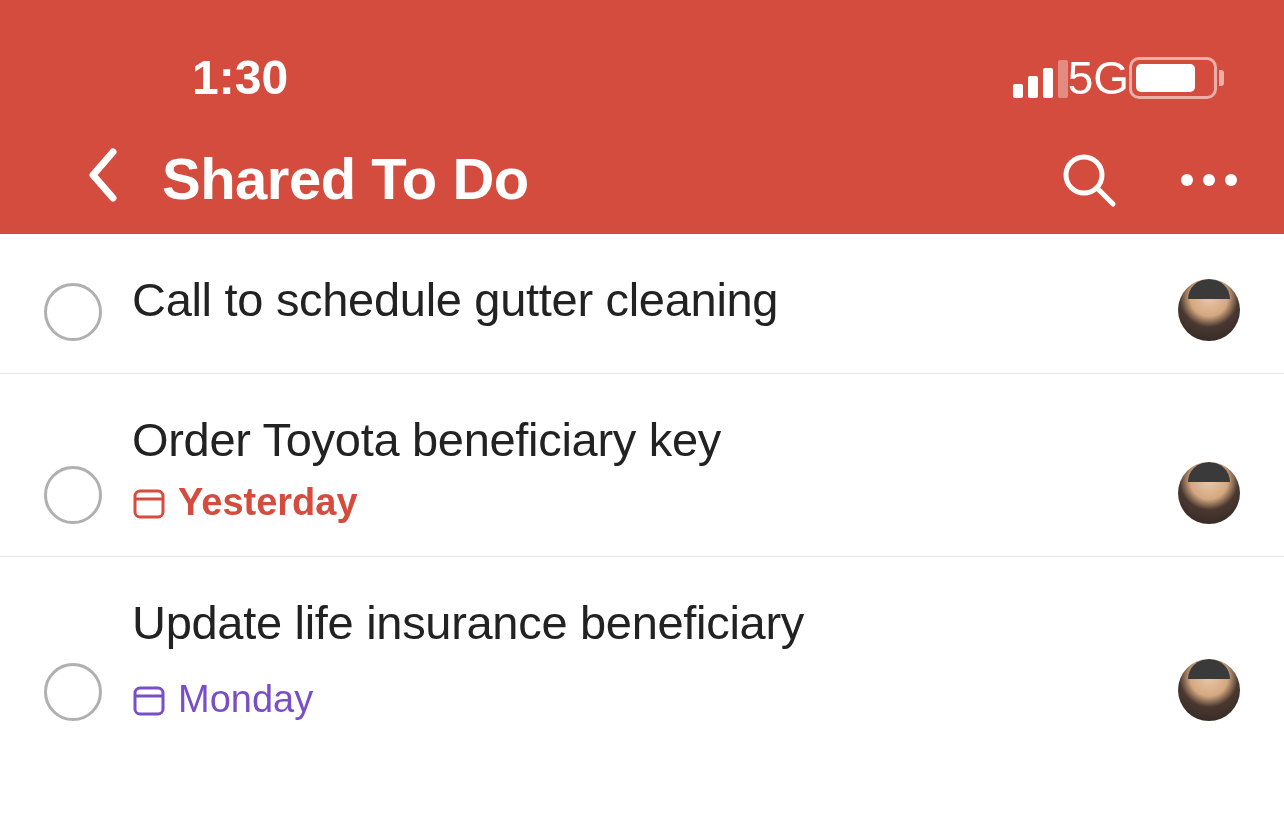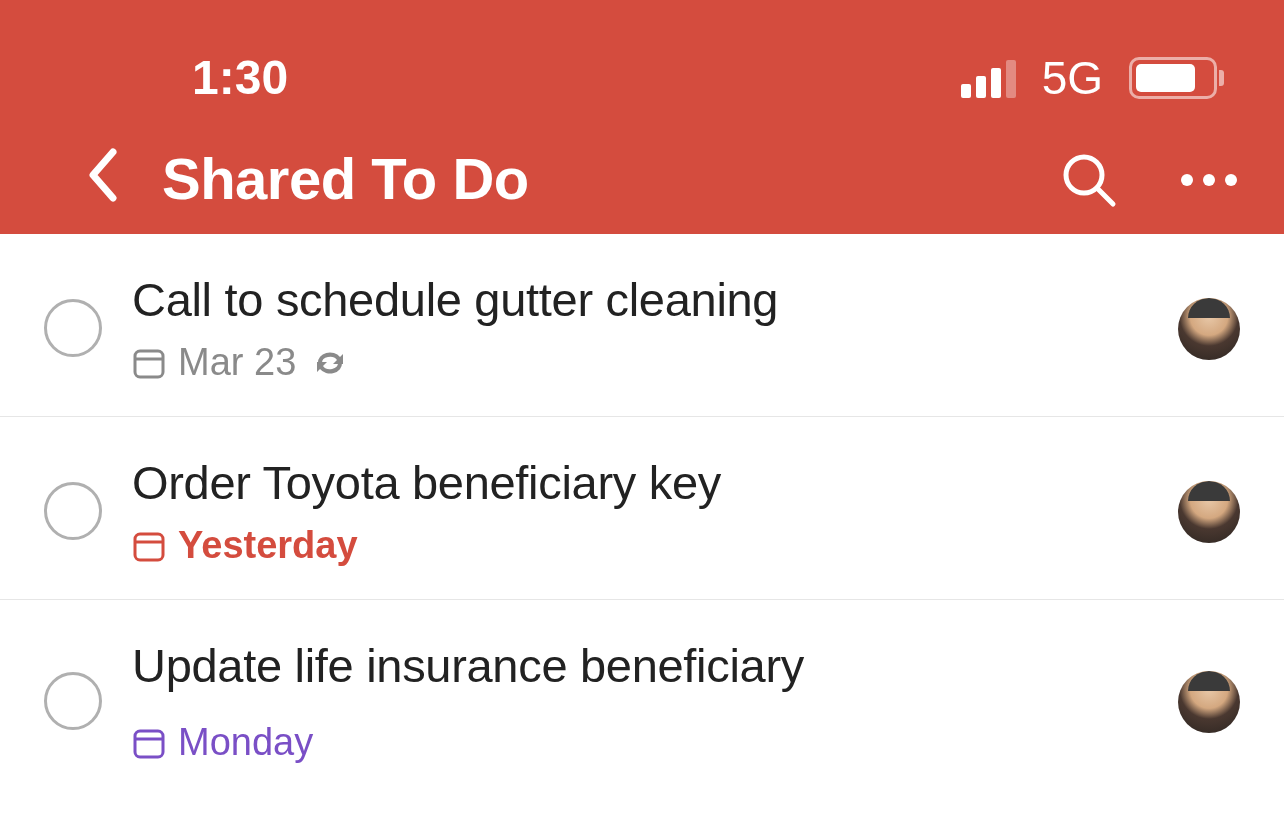--- a/index.html
+++ b/index.html
@@ -29,21 +29,21 @@
     padding: 50px 60px 20px 60px;
     font-size: 48px;
     font-weight: 600;
   }
   .status-left {
     padding-left: 100px;
   }
   .status-right {
     display: flex;
     align-items: center;
-    gap: 26px;
+    gap: 0;
   }
   .signal-bars {
     display: flex;
     align-items: flex-end;
     gap: 5px;
     height: 40px;
   }
   .signal-bars span {
     display: block;
     width: 10px;
@@ -119,21 +119,21 @@
     width: 12px;
     height: 12px;
     background: #ffffff;
     border-radius: 50%;
   }
   .tasks {
     padding: 0;
   }
   .task-row {
     display: flex;
-    align-items: center;
+    align-items: flex-end;
     padding: 36px 44px 32px 44px;
     border-bottom: 1px solid #e6e6e6;
     gap: 30px;
   }
   .task-row:first-child {
     border-top: none;
   }
   .checkbox {
     width: 58px;
     height: 58px;
@@ -237,31 +237,20 @@
     </div>
   </div>
 </div>
 
 <div class="tasks">
 
   <div class="task-row">
     <div class="checkbox"></div>
     <div class="task-content">
       <div class="task-title">Call to schedule gutter cleaning</div>
-      <div class="task-meta meta-gray">
-        <svg class="cal-icon" width="34" height="34" viewBox="0 0 34 34" fill="none">
-          <rect x="3" y="5" width="28" height="26" rx="5" stroke="#8a8a8a" stroke-width="3"></rect>
-          <line x1="3" y1="13" x2="31" y2="13" stroke="#8a8a8a" stroke-width="3"></line>
-        </svg>
-        <span>Mar 23</span>
-        <svg class="recurring-icon" width="36" height="32" viewBox="0 0 36 32" fill="none">
-          <path d="M6 16 a12 10 0 0 1 22 -6 l3 -3 v10 h-10 l4 -4 a8 6 0 0 0 -15 3" fill="#8a8a8a"></path>
-          <path d="M30 16 a12 10 0 0 1 -22 6 l-3 3 v-10 h10 l-4 4 a8 6 0 0 0 15 -3" fill="#8a8a8a"></path>
-        </svg>
-      </div>
     </div>
     <div class="avatar"></div>
   </div>
 
   <div class="task-row">
     <div class="checkbox"></div>
     <div class="task-content">
       <div class="task-title">Order Toyota beneficiary key</div>
       <div class="task-meta meta-red">
         <svg class="cal-icon" width="34" height="34" viewBox="0 0 34 34" fill="none">

